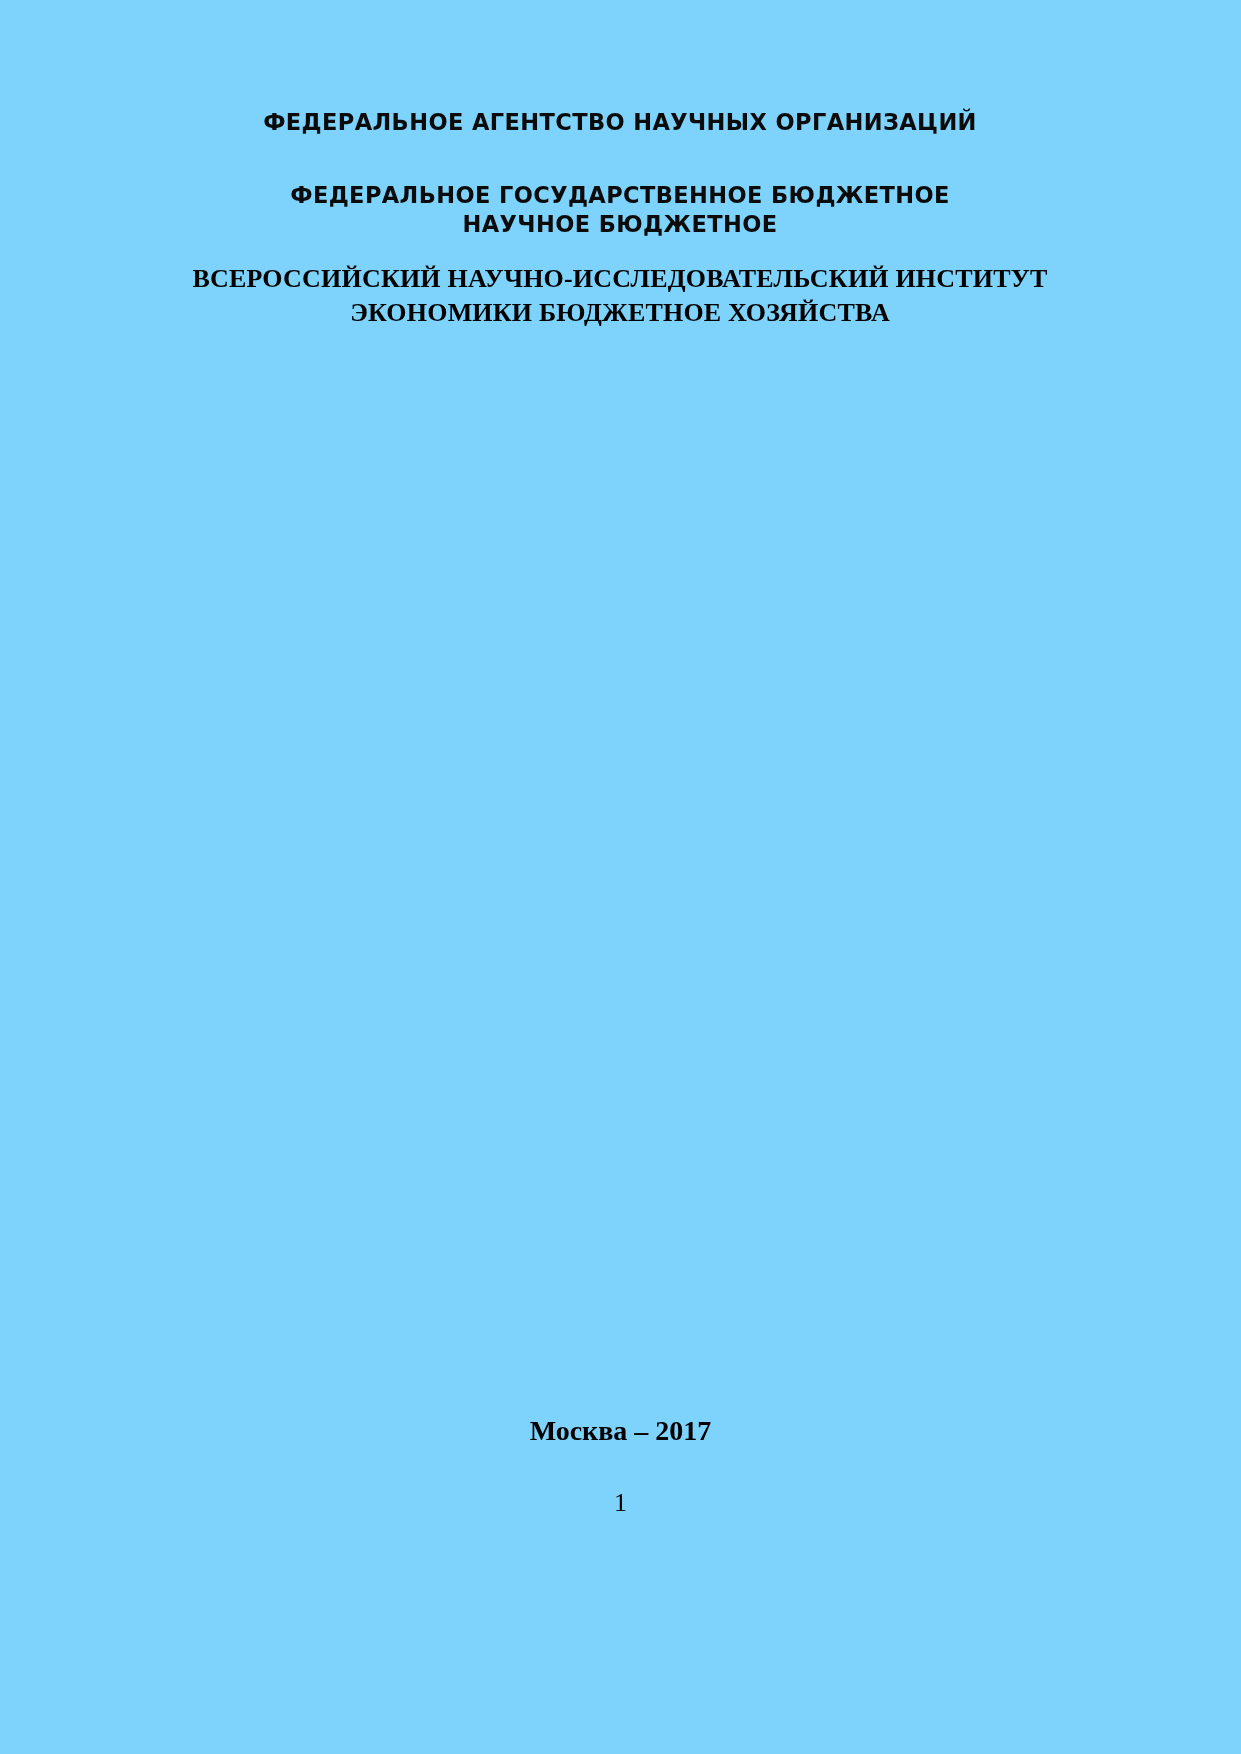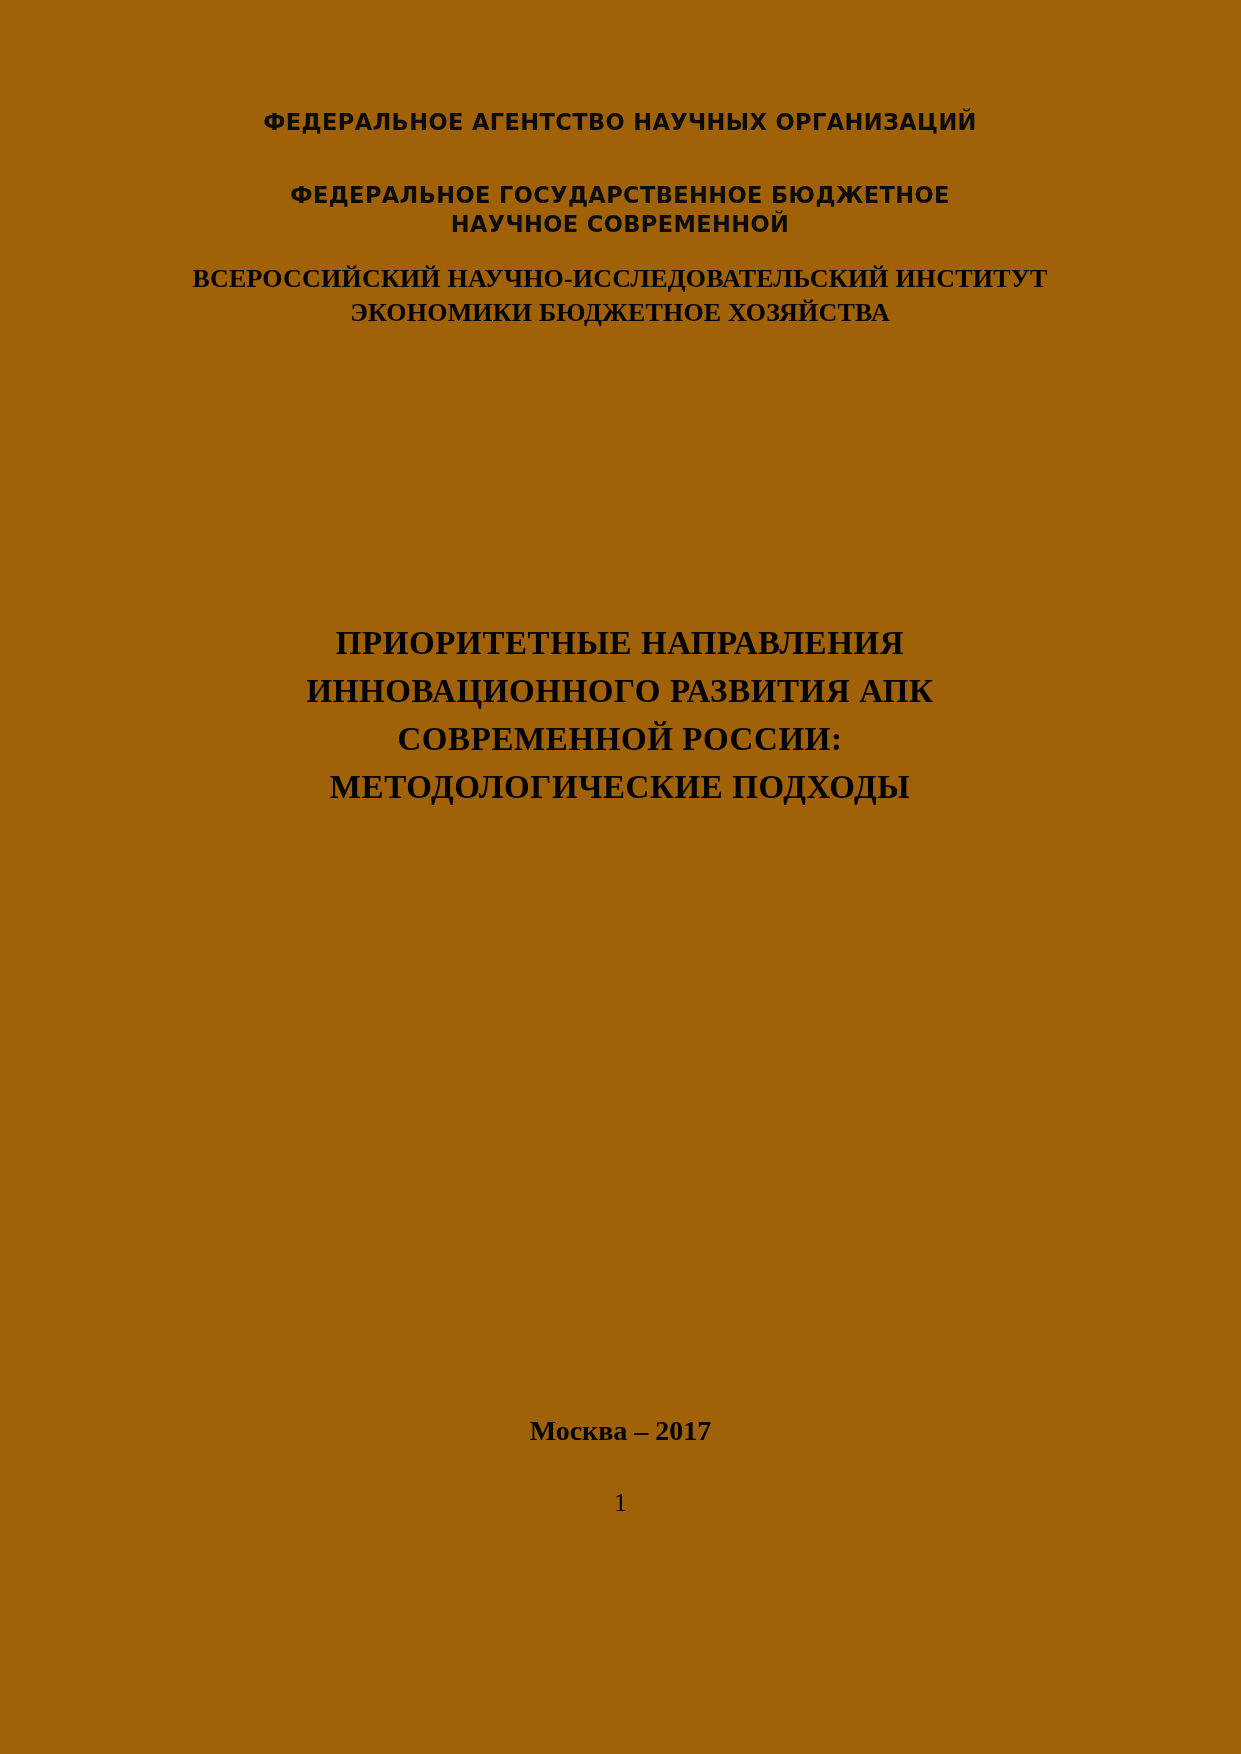--- a/index.html
+++ b/index.html
@@ -4,21 +4,21 @@
 <style>
   html, body {
     margin: 0;
     padding: 0;
     background: #ffffff;
   }
   .page {
     position: relative;
     width: 1241px;
     height: 1754px;
-    background: #a16207;
+    background: #7dd3fc;
     margin: 0 auto;
     overflow: hidden;
     font-family: "Liberation Serif", serif;
     color: #000000;
   }
   .content {
     position: absolute;
     left: 0;
     right: 0;
     top: 0;
@@ -98,34 +98,28 @@
 <body>
 
 <div class="page">
   <div class="content">
 
     <div class="org-block">
       <div class="org-line org-agency">ФЕДЕРАЛЬНОЕ АГЕНТСТВО НАУЧНЫХ ОРГАНИЗАЦИЙ</div>
 
       <div class="org-institution-type">
         <div class="org-line">ФЕДЕРАЛЬНОЕ ГОСУДАРСТВЕННОЕ БЮДЖЕТНОЕ</div>
-        <div class="org-line">НАУЧНОЕ СОВРЕМЕННОЙ</div>
+        <div class="org-line">НАУЧНОЕ БЮДЖЕТНОЕ</div>
       </div>
 
       <div>
         <div class="org-name">ВСЕРОССИЙСКИЙ НАУЧНО-ИССЛЕДОВАТЕЛЬСКИЙ ИНСТИТУТ</div>
         <div class="org-name">ЭКОНОМИКИ БЮДЖЕТНОЕ ХОЗЯЙСТВА</div>
       </div>
     </div>
 
-    <div class="title-block">
-      <div class="title-line">ПРИОРИТЕТНЫЕ НАПРАВЛЕНИЯ</div>
-      <div class="title-line">ИННОВАЦИОННОГО РАЗВИТИЯ АПК</div>
-      <div class="title-line">СОВРЕМЕННОЙ РОССИИ:</div>
-      <div class="title-line">МЕТОДОЛОГИЧЕСКИЕ ПОДХОДЫ</div>
-    </div>
 
     <div class="imprint">Москва – 2017</div>
 
     <div class="page-number">1</div>
 
   </div>
 </div>
 
 </body></html>

